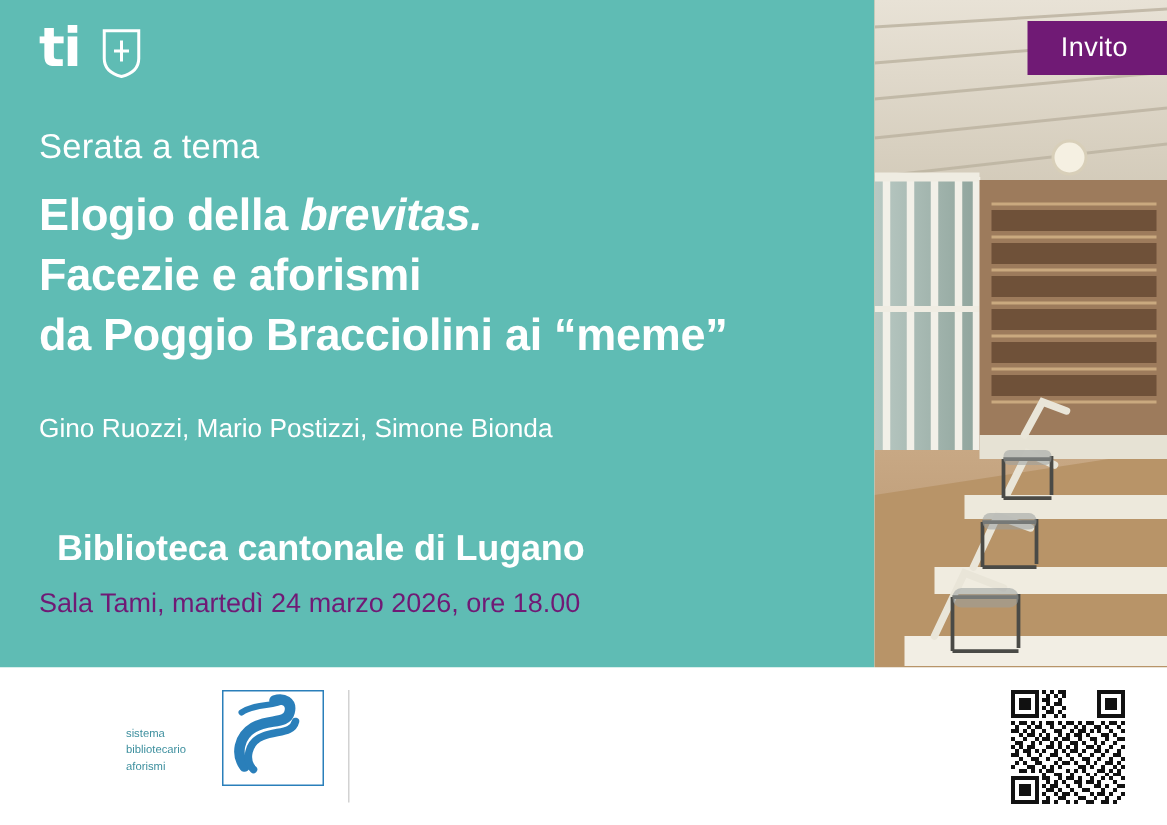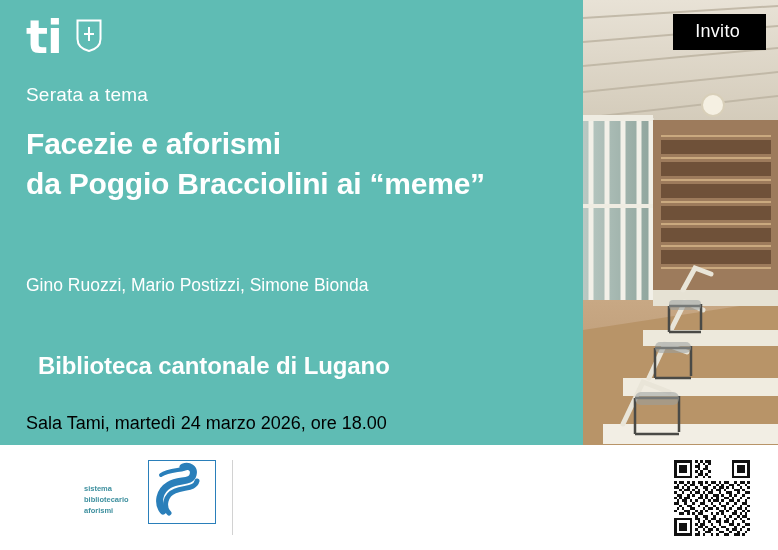--- a/index.html
+++ b/index.html
@@ -30,21 +30,21 @@
   .header {
     position: absolute;
     left: 26px;
     top: 16px;
     display: flex;
     align-items: flex-start;
     gap: 14px;
   }
   .ti-logo {
     font-family: "DejaVu Sans", sans-serif;
-    font-size: 46px;
+    font-size: 36px;
     font-weight: 700;
     line-height: 0.85;
     color: #ffffff;
     letter-spacing: -1px;
     margin-top: 2px;
   }
   .shield {
     width: 26px;
     height: 33px;
     position: relative;
@@ -57,21 +57,21 @@
     line-height: 1.25;
     margin-top: 8px;
     font-family: "Liberation Sans", sans-serif;
   }
   
   .kicker {
     position: absolute;
     left: 26px;
     top: 84px;
     color: #ffffff;
-    font-size: 19px;
+    font-size: 23px;
     font-weight: 400;
     letter-spacing: 0.2px;
   }
   .title {
     position: absolute;
     left: 26px;
     top: 124px;
     color: #ffffff;
     font-size: 30px;
     font-weight: 700;
@@ -94,41 +94,40 @@
     top: 352px;
     color: #ffffff;
     font-size: 24px;
     font-weight: 700;
     letter-spacing: -0.1px;
   }
   .datetime {
     position: absolute;
     left: 26px;
     top: 392px;
-    color: #000000;
+    color: #701a75;
     font-size: 18px;
     font-weight: 400;
-    margin-top: 21px;
   }
   
   .photo {
     position: absolute;
     left: 583px;
     top: 0;
     width: 195px;
     height: 445px;
     overflow: hidden;
     background: #c9b79b;
   }
   .photo svg { display: block; }
   .invito {
     position: absolute;
-    right: 12px;
+    right: 0px;
     top: 14px;
-    background: #000000;
+    background: #701a75;
     color: #ffffff;
     font-size: 18px;
     font-weight: 400;
     padding: 7px 26px 8px 22px;
     letter-spacing: 0.3px;
   }
   
   .footer {
     position: absolute;
     left: 0;
@@ -153,21 +152,20 @@
     height: 62px;
   }
   .sbt-text {
     position: absolute;
     left: 84px;
     top: 484px;
     color: #3d8f9e;
     font-size: 7.5px;
     line-height: 1.45;
     font-family: "Liberation Sans", sans-serif;
-    font-weight: bold;
   }
   .bib-logo {
     position: absolute;
     left: 148px;
     top: 460px;
     width: 68px;
     height: 64px;
     border: 1px solid #2a7fba;
     box-sizing: border-box;
     background: #ffffff;
@@ -193,20 +191,21 @@
       <svg width="26" height="33" viewBox="0 0 26 33">
         <path d="M1.5 1.5 H24.5 V20 C24.5 27 19 30.5 13 32 C7 30.5 1.5 27 1.5 20 Z" fill="none" stroke="#ffffff" stroke-width="2"></path>
         <path d="M13 8 V22 M8 15 H18" stroke="#ffffff" stroke-width="2" fill="none"></path>
       </svg>
     </div>
   </div>
 
   <div class="kicker">Serata a tema</div>
 
   <div class="title">
+    <div><span>Elogio della </span><span class="it">brevitas.</span></div>
     <div>Facezie e aforismi</div>
     <div>da Poggio Bracciolini ai “meme”</div>
   </div>
 
   <div class="speakers">Gino Ruozzi, Mario Postizzi, Simone Bionda</div>
   <div class="venue">Biblioteca cantonale di Lugano</div>
   <div class="datetime">Sala Tami, martedì 24 marzo 2026, ore 18.00</div>
 
   <div class="photo">
     <svg width="195" height="445" viewBox="0 0 195 445">

